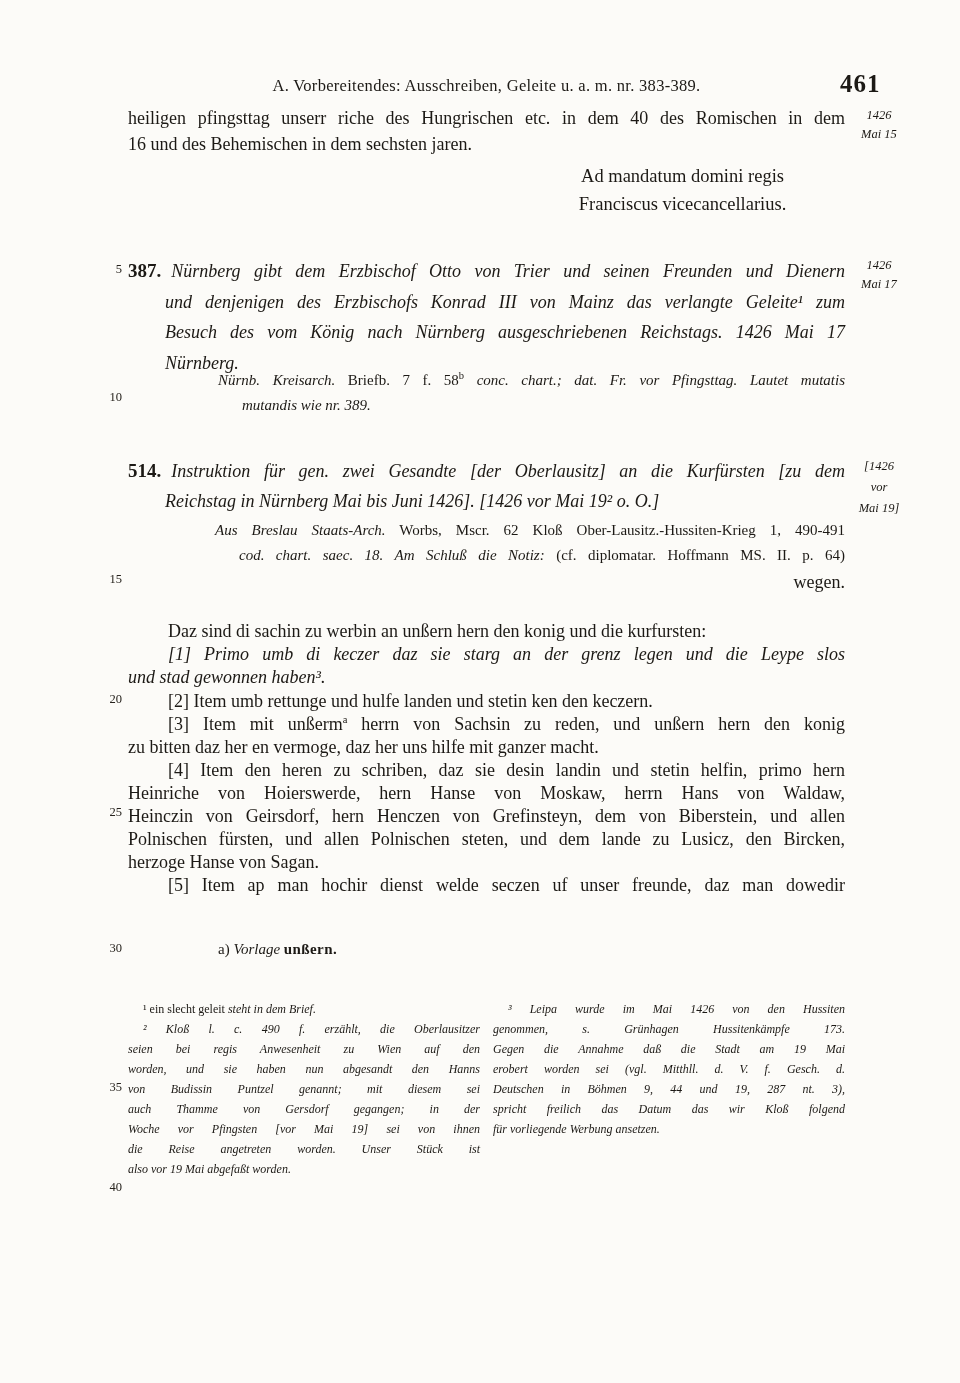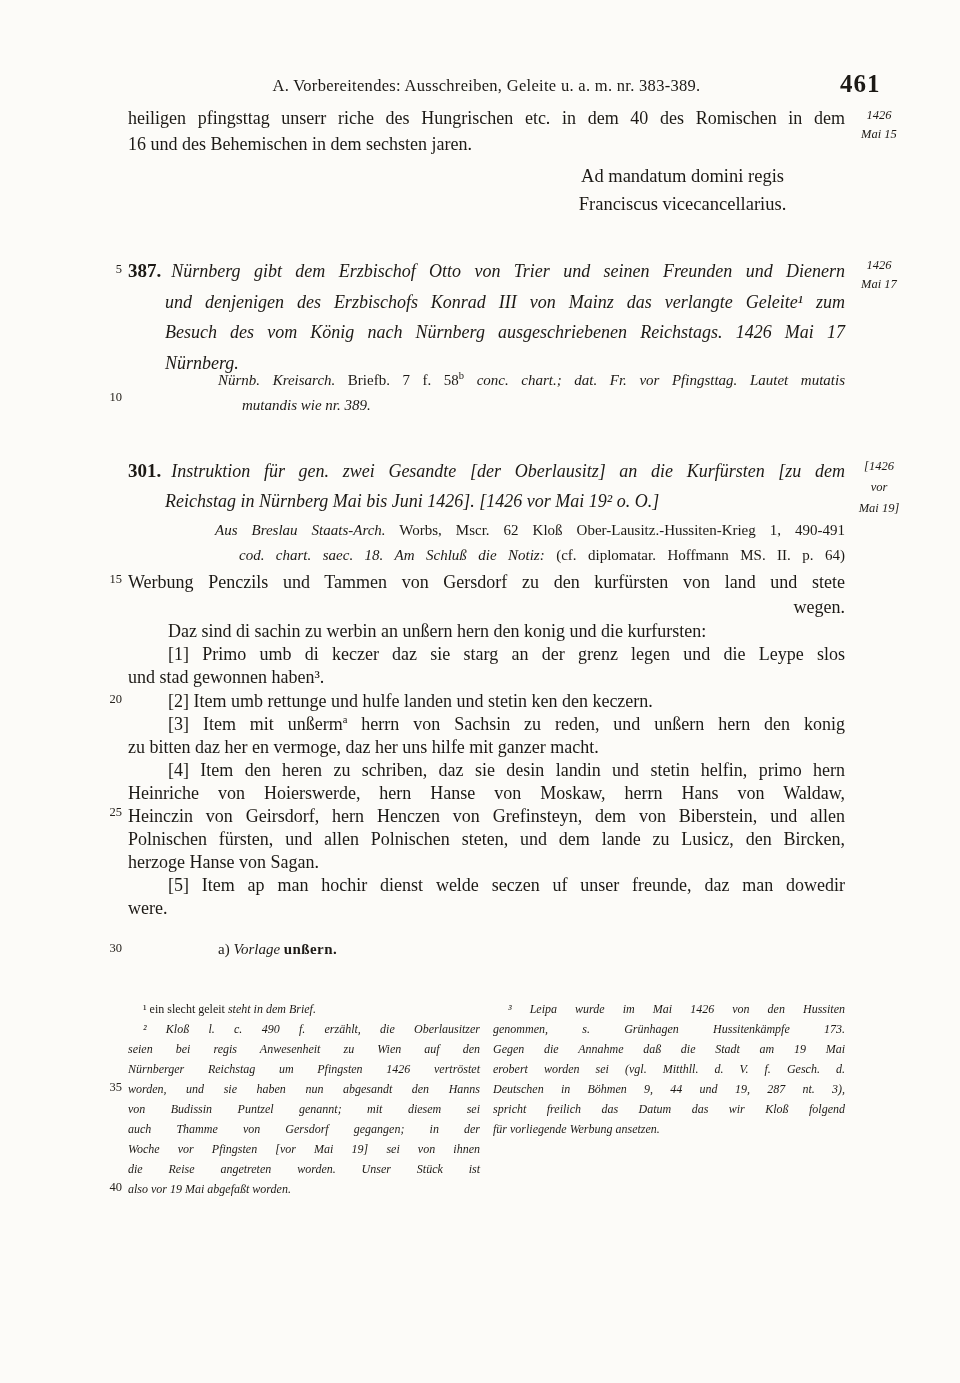--- a/index.html
+++ b/index.html
@@ -35,21 +35,21 @@
   .heading388 { top:456px; font-style:italic; font-size:18px; line-height:30px; }
   .num { font-style:normal; font-weight:bold; padding-right:10px; font-size:19px; }
 
   .src387 { top:368px; left:218px; width:627px; font-size:15px; line-height:24.5px; font-style:italic; }
   .src388 { top:518px; left:215px; width:630px; font-size:15px; line-height:25px; font-style:italic; }
   .src-cont { padding-left:24px; }
   sup { font-size:10.5px; line-height:0; }
 
   .bodytxt { font-size:18px; line-height:23px; }
   .werbung { top:570px; line-height:24.5px; }
-  .p0 { top:620px; } .p1 { top:643px; } .p2 { top:690px; }
+  .p0 { top:620px; } .p1 { top:643px;font-style:italic; } .p2 { top:690px; }
   .p3 { top:713px; } .p4 { top:759px; } .p5 { top:874px; }
 
   .variant { top:941px; left:218px; font-size:15px; }
   .variant .b { letter-spacing:.4px; }
 
   .fncol { top:999px; width:352px; font-size:12px; line-height:20px; font-style:italic; }
   .fnleft { left:128px; } .fnright { left:493px; }
   .fn-first { padding-left:15px; }
 </style>
 </head>
@@ -99,31 +99,30 @@
     <span class="line j hang">Besuch des vom König nach Nürnberg ausgeschriebenen Reichstags. 1426 Mai 17</span>
     <span class="line hang">Nürnberg.</span>
   </div>
 
   <div class="abs src387">
     <span class="line j"><span class="it">Nürnb. Kreisarch.</span><span class="rm"> Briefb. 7 f. 58</span><sup class="rm">b</sup><span class="it"> conc. chart.; dat. Fr. vor Pfingsttag. Lautet mutatis</span></span>
     <span class="line src-cont">mutandis wie nr. 389.</span>
   </div>
 
   <div class="abs col heading388">
-    <span class="line j"><span class="num">301.</span><span>Instruktion für gen. zwei Gesandte [der Oberlausitz] an die Kurfürsten [zu dem</span></span>
+    <span class="line j"><span class="num">514.</span><span>Instruktion für gen. zwei Gesandte [der Oberlausitz] an die Kurfürsten [zu dem</span></span>
     <span class="line hang">Reichstag in Nürnberg Mai bis Juni 1426]. [1426 vor Mai 19² o. O.]</span>
   </div>
 
   <div class="abs src388">
     <span class="line j"><span class="it">Aus Breslau Staats-Arch.</span><span class="rm"> Worbs, Mscr. 62 Kloß Ober-Lausitz.-Hussiten-Krieg 1, 490-491</span></span>
     <span class="line j src-cont"><span class="it">cod. chart. saec. 18. Am Schluß die Notiz: </span><span class="rm">(cf. diplomatar. Hoffmann MS. II. p. 64)</span></span>
   </div>
 
   <div class="abs col bodytxt werbung">
-    <span class="line j">Werbung Penczils und Tammen von Gersdorf zu den kurfürsten von land und stete</span>
     <span class="line ctr">wegen.</span>
   </div>
 
   <div class="abs col bodytxt p0">
     <span class="line ind">Daz sind di sachin zu werbin an unßern hern den konig und die kurfursten:</span>
   </div>
 
   <div class="abs col bodytxt p1">
     <span class="line j ind">[1] Primo umb di keczer daz sie starg an der grenz legen und die Leype slos</span>
     <span class="line">und stad gewonnen haben³.</span>
@@ -141,32 +140,30 @@
   <div class="abs col bodytxt p4">
     <span class="line j ind">[4] Item den heren zu schriben, daz sie desin landin und stetin helfin, primo hern</span>
     <span class="line j">Heinriche von Hoierswerde, hern Hanse von Moskaw, herrn Hans von Waldaw,</span>
     <span class="line j">Heinczin von Geirsdorf, hern Henczen von Grefinsteyn, dem von Biberstein, und allen</span>
     <span class="line j">Polnischen fürsten, und allen Polnischen steten, und dem lande zu Lusicz, den Bircken,</span>
     <span class="line">herzoge Hanse von Sagan.</span>
   </div>
 
   <div class="abs col bodytxt p5">
     <span class="line j ind">[5] Item ap man hochir dienst welde seczen uf unser freunde, daz man dowedir</span>
-    <span class="line">were.</span>
   </div>
 
   <div class="abs variant">
     <span class="rm">a) </span><span class="it">Vorlage </span><span class="rm b">unßern.</span>
   </div>
 
   <div class="abs fncol fnleft">
     <span class="line fn-first"><span class="rm">¹ ein slecht geleit </span><span class="it">steht in dem Brief.</span></span>
     <span class="line j fn-first">² Kloß l. c. 490 f. erzählt, die Oberlausitzer</span>
     <span class="line j">seien bei regis Anwesenheit zu Wien auf den</span>
-    <span class="line j">Nürnberger Reichstag um Pfingsten 1426 vertröstet</span>
     <span class="line j">worden, und sie haben nun abgesandt den Hanns</span>
     <span class="line j">von Budissin Puntzel genannt; mit diesem sei</span>
     <span class="line j">auch Thamme von Gersdorf gegangen; in der</span>
     <span class="line j">Woche vor Pfingsten [vor Mai 19] sei von ihnen</span>
     <span class="line j">die Reise angetreten worden. Unser Stück ist</span>
     <span class="line">also vor 19 Mai abgefaßt worden.</span>
   </div>
 
   <div class="abs fncol fnright">
     <span class="line j fn-first">³ Leipa wurde im Mai 1426 von den Hussiten</span>

